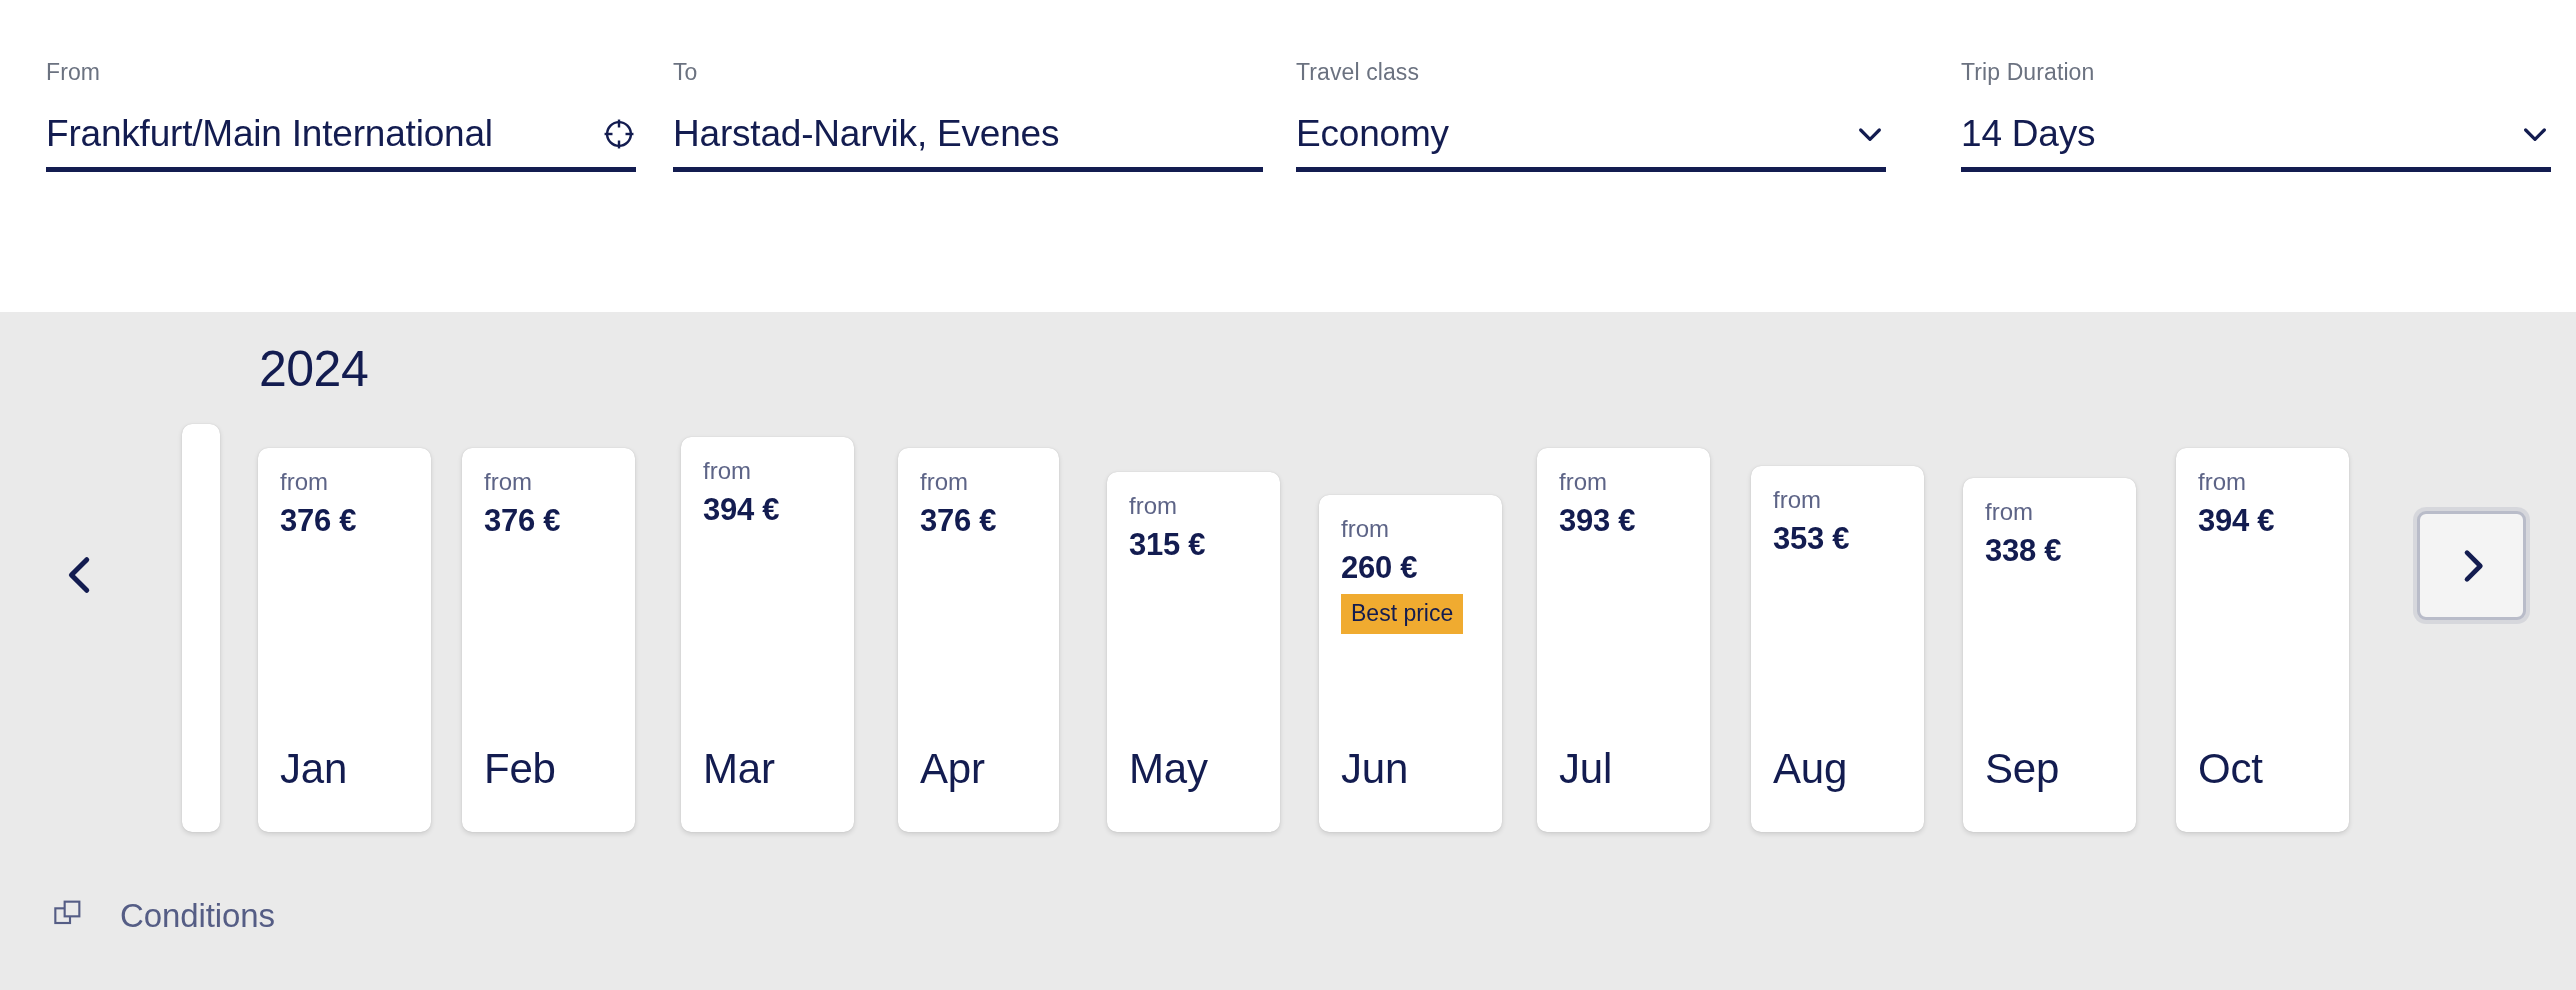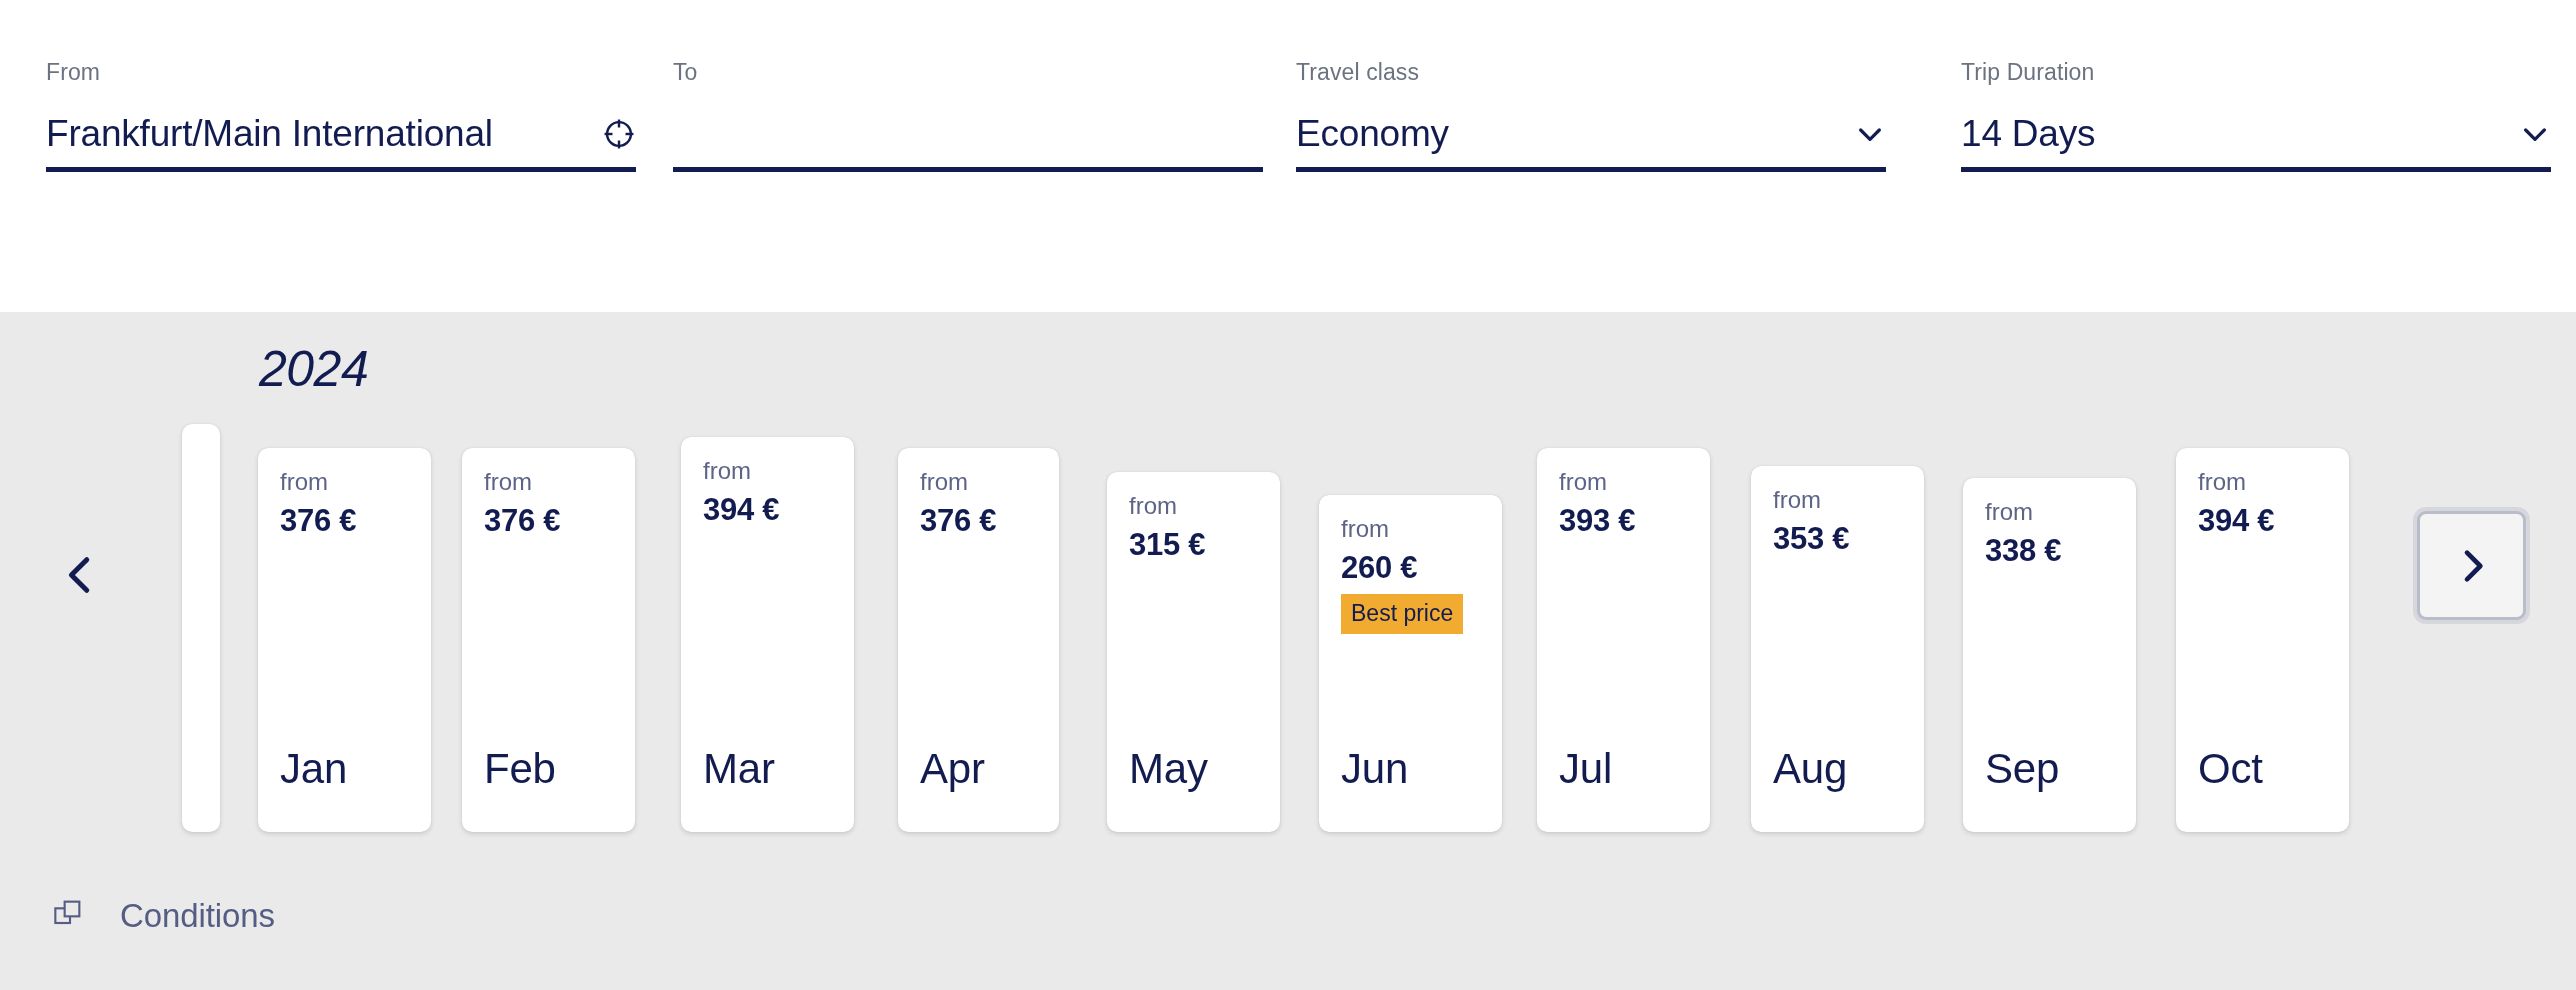--- a/index.html
+++ b/index.html
@@ -80,21 +80,20 @@
   }
   .year-title {
     position: absolute;
     left: 259px;
     top: 344px;
     font-size: 50px;
     font-weight: 400;
     color: #131c50;
     letter-spacing: -0.5px;
     line-height: 1;
-    font-style: italic;
   }
 
   
   .arrow-prev {
     position: absolute;
     left: 36px;
     top: 530px;
     width: 89px;
     height: 89px;
     display: flex;
@@ -219,20 +218,23 @@
           <line x1="1.8" y1="12" x2="7.4" y2="12"></line>
           <line x1="16.6" y1="12" x2="22.2" y2="12"></line>
         </svg>
       </div>
     </div>
     <div class="field-rule"></div>
   </div>
 
   <div class="field" id="field-to">
     <div class="field-label">To</div>
+    <div class="field-valuerow">
+      <div class="field-value">Harstad-Narvik, Evenes</div>
+    </div>
     <div class="field-rule"></div>
   </div>
 
   <div class="field" id="field-class">
     <div class="field-label">Travel class</div>
     <div class="field-valuerow">
       <div class="field-value">Economy</div>
       <div class="field-icon">
         <svg width="32" height="32" viewBox="0 0 24 24" fill="none" stroke="#131c50" stroke-width="2.4" stroke-linecap="round" stroke-linejoin="round">
           <polyline points="5,9 12,16 19,9"></polyline>

